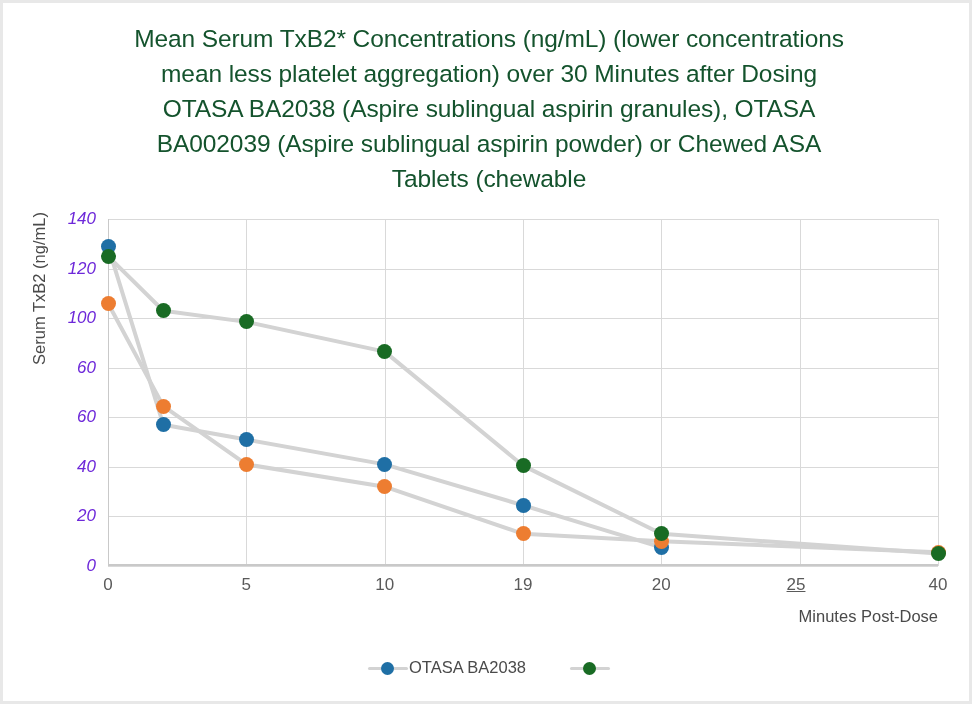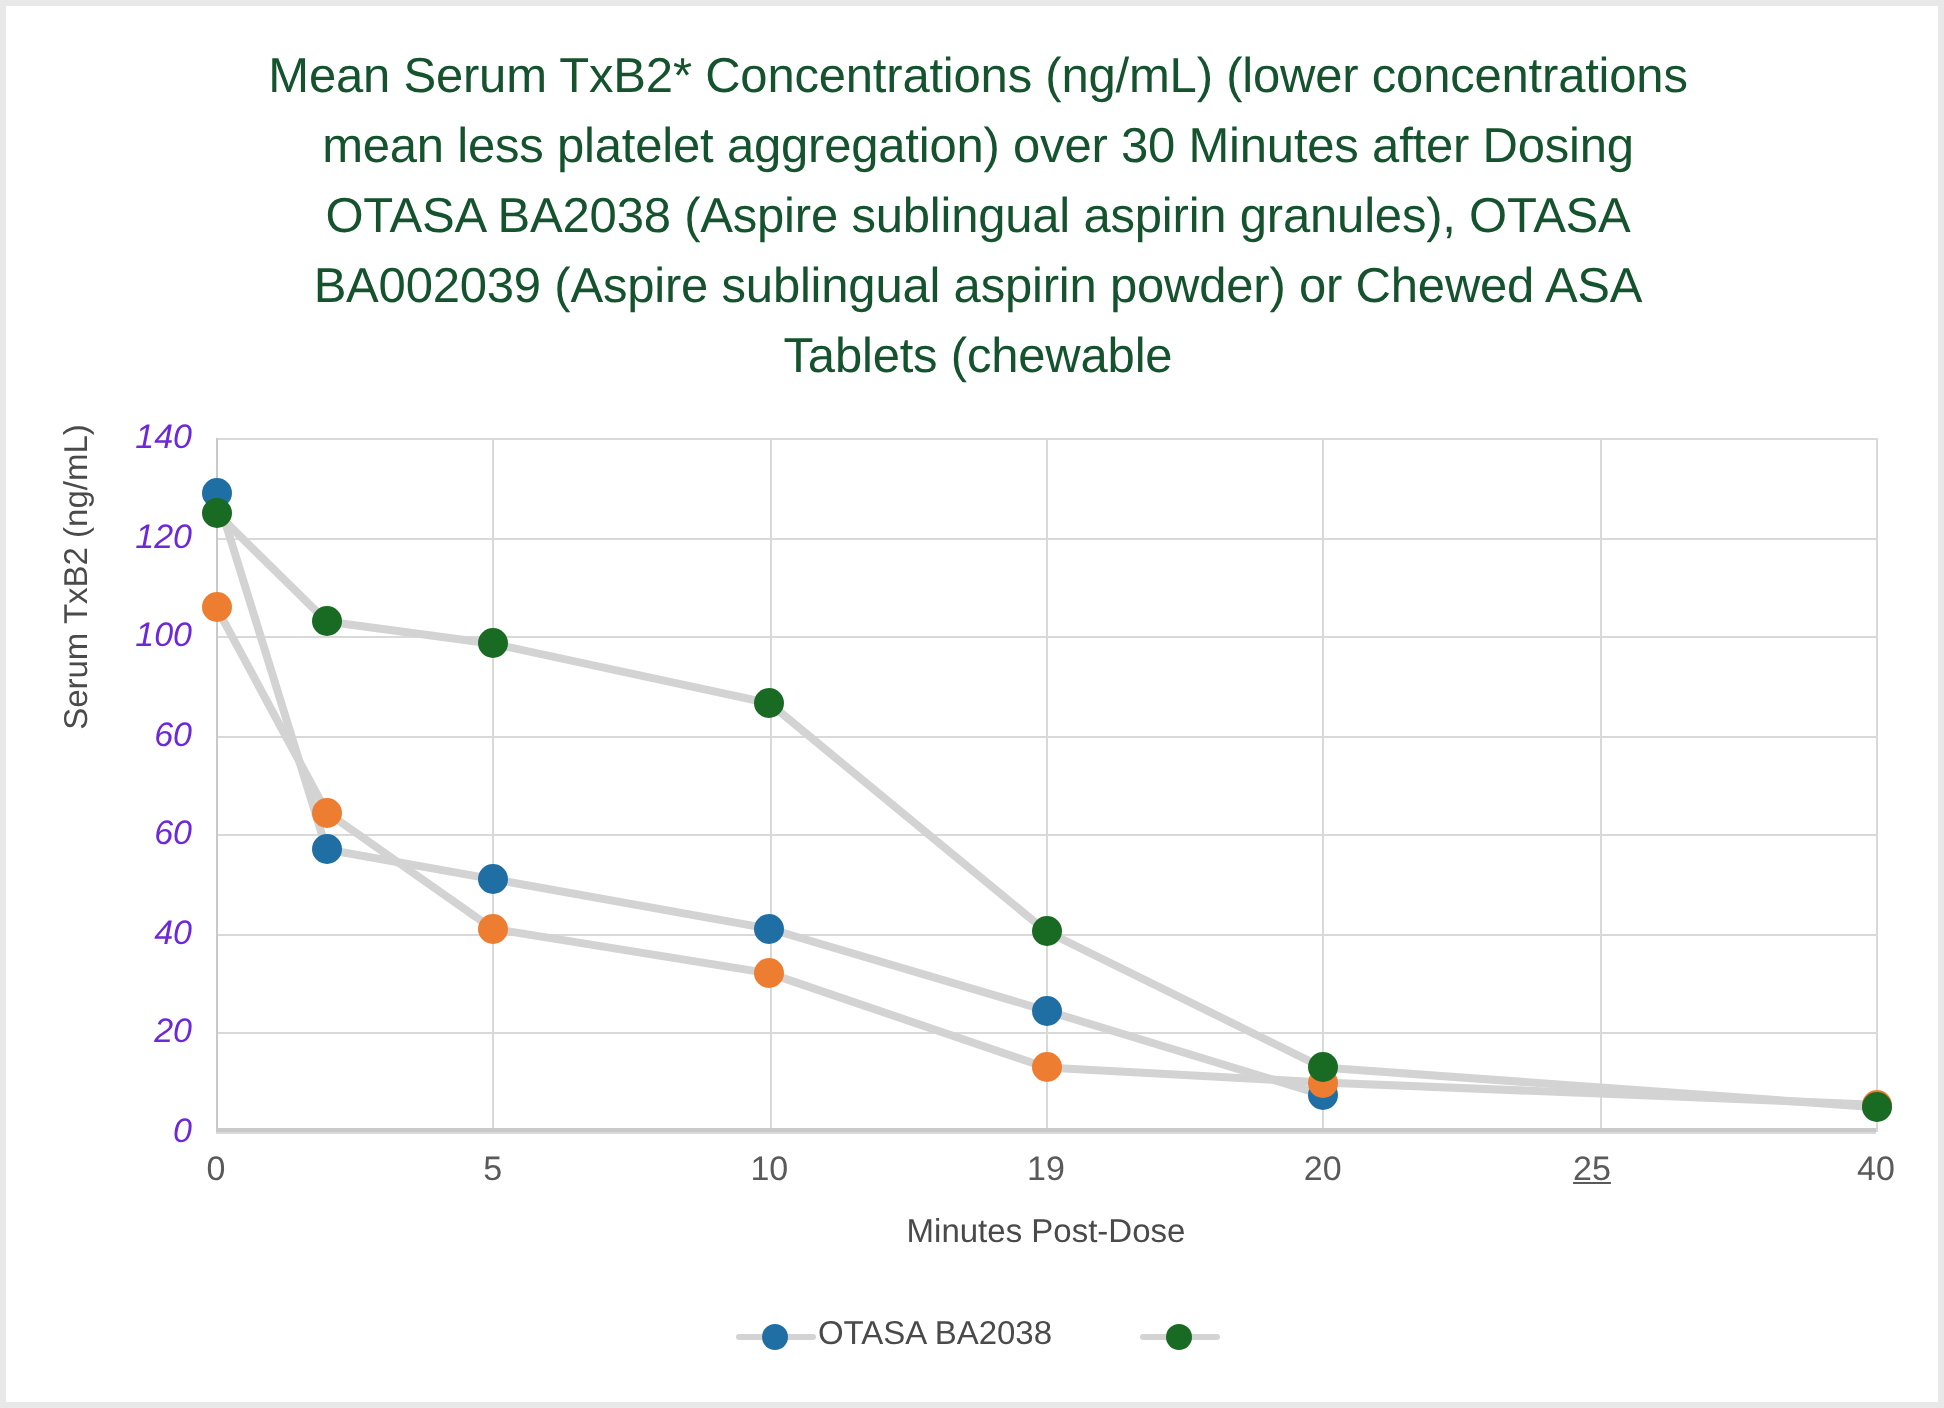--- a/index.html
+++ b/index.html
@@ -110,21 +110,21 @@
     text-align: center;
     font-size: 16.5px;
     color: #4a4a4a;
     transform: rotate(-90deg);
   }
   #xlabel {
     position: absolute;
     left: 105px;
     top: 604px;
     width: 830px;
-    text-align: center;
+    text-align: right;
     font-size: 16.5px;
     color: #4a4a4a;
   }
   
   #connectors {
     position: absolute;
     left: 0; top: 0;
     width: 100%; height: 100%;
     overflow: visible;
   }

